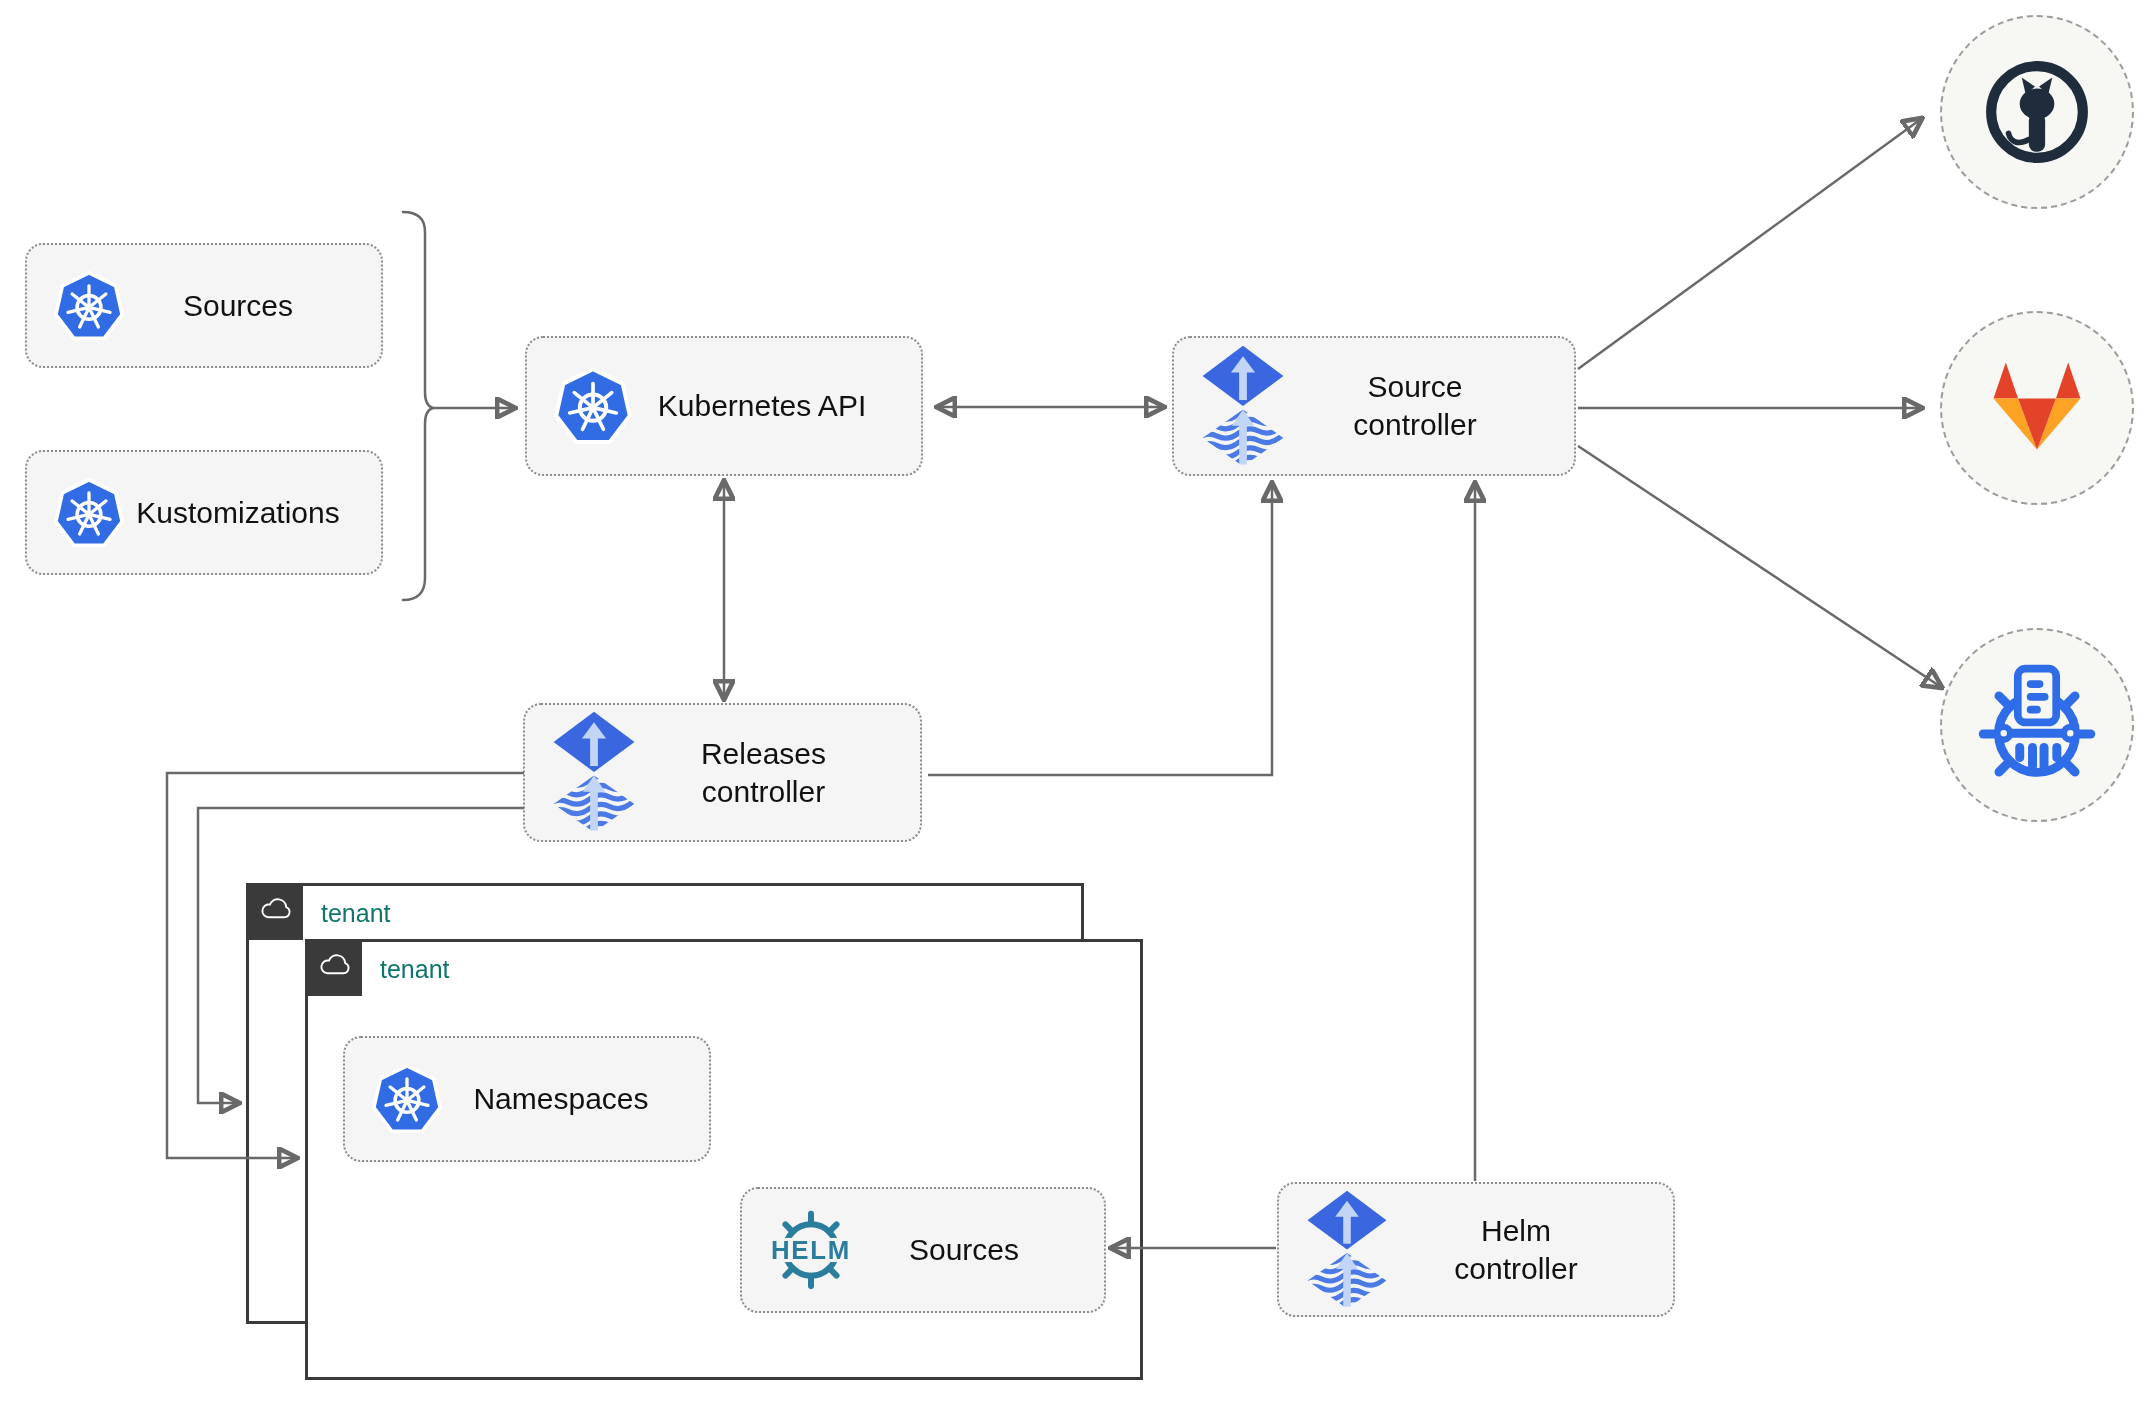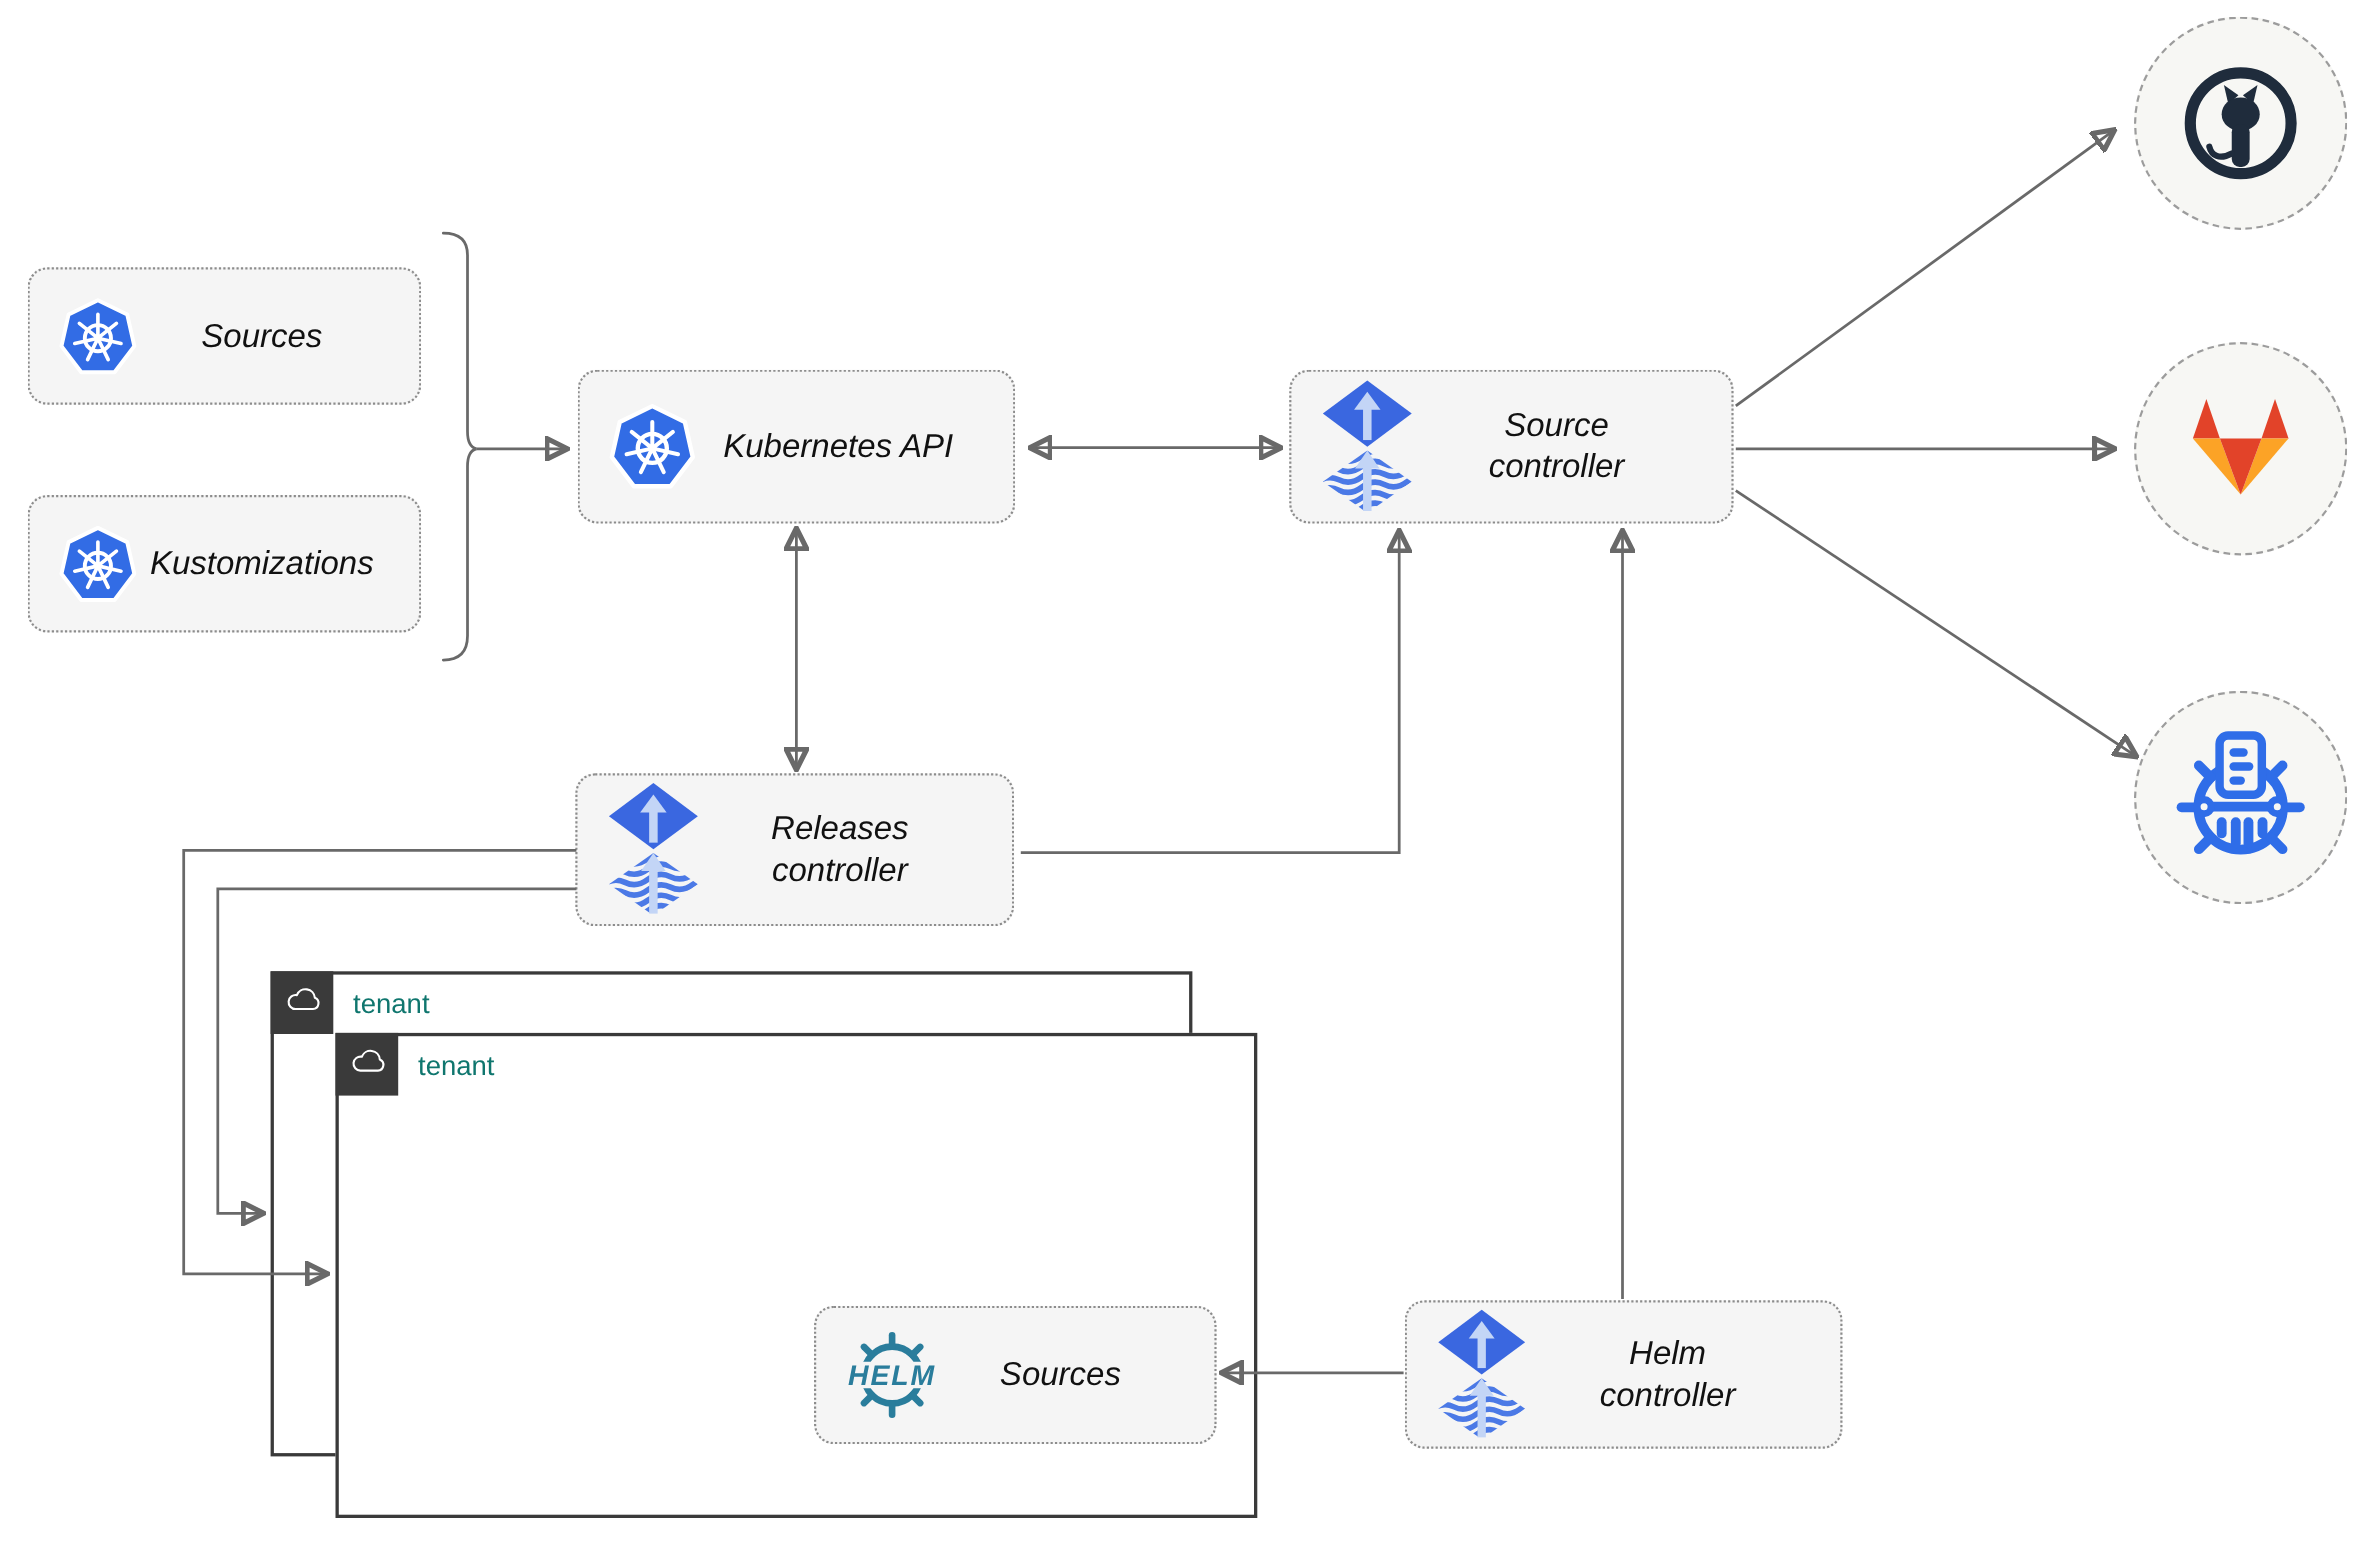--- a/index.html
+++ b/index.html
@@ -1,21 +1,21 @@
 <!DOCTYPE html>
 <html><head>
 <meta charset="utf-8">
 <style>
   html,body{margin:0;padding:0;background:#ffffff;}
   .stage{position:relative;width:2144px;height:1407px;background:#ffffff;overflow:hidden;
          font-family:"Liberation Sans", sans-serif;}
 
   
   .node{position:absolute;display:flex;align-items:center;box-sizing:border-box;
-        background:#f5f5f5;border:2.5px dotted #8c8c8c;border-radius:18px;padding-left:26px;font-style:italic;}
+        background:#f5f5f5;border:2.5px dotted #8c8c8c;border-radius:18px;padding-left:26px;}
   .nicon{flex:0 0 auto;display:flex;align-items:center;justify-content:center;}
   .nicon svg{display:block;}
   .nlabel{flex:1 1 auto;text-align:center;font-size:30px;color:#111;padding-right:30px;line-height:38px;}
 
   
   .tenant{position:absolute;box-sizing:border-box;background:#ffffff;border:3px solid #3a3a3a;}
   .ttab{position:absolute;left:-3px;top:-3px;width:57px;height:57px;background:#3a3a3a;
         display:flex;align-items:center;justify-content:center;}
   .tlabel{position:absolute;left:72px;top:0;height:54px;display:flex;align-items:center;
           font-size:25px;color:#0f766e;}
@@ -90,20 +90,28 @@
   </div>
 
   <div class="tenant z2" style="left:305px;top:939px;width:838px;height:441px">
     <div class="ttab">
       <svg width="34" height="34" viewBox="0 0 32 32">
           <use href="#sym-cloud"></use>
         </svg>
     </div>
     <div class="tlabel">tenant</div>
 
+    <div class="node" style="left:35px;top:94px;width:368px;height:126px">
+      <span class="nicon">
+          <svg width="72" height="72" viewBox="0 0 100 100">
+            <use href="#sym-k8s"></use>
+          </svg>
+        </span>
+      <span class="nlabel">Namespaces</span>
+    </div>
     <div class="node" style="left:432px;top:245px;width:366px;height:126px">
       <span class="nicon">
         <svg width="86" height="86" viewBox="0 0 100 100">
           <circle cx="50" cy="50" r="30" fill="none" stroke="#2a7d9c" stroke-width="7"></circle>
           <g stroke="#2a7d9c" stroke-width="7" stroke-linecap="round">
             <line x1="50" y1="20" x2="50" y2="8"></line>
               <line x1="50" y1="80" x2="50" y2="92"></line>
             <line x1="71.2" y1="28.8" x2="79.7" y2="20.3"></line>
               <line x1="28.8" y1="28.8" x2="20.3" y2="20.3"></line>
             <line x1="71.2" y1="71.2" x2="79.7" y2="79.7"></line>

